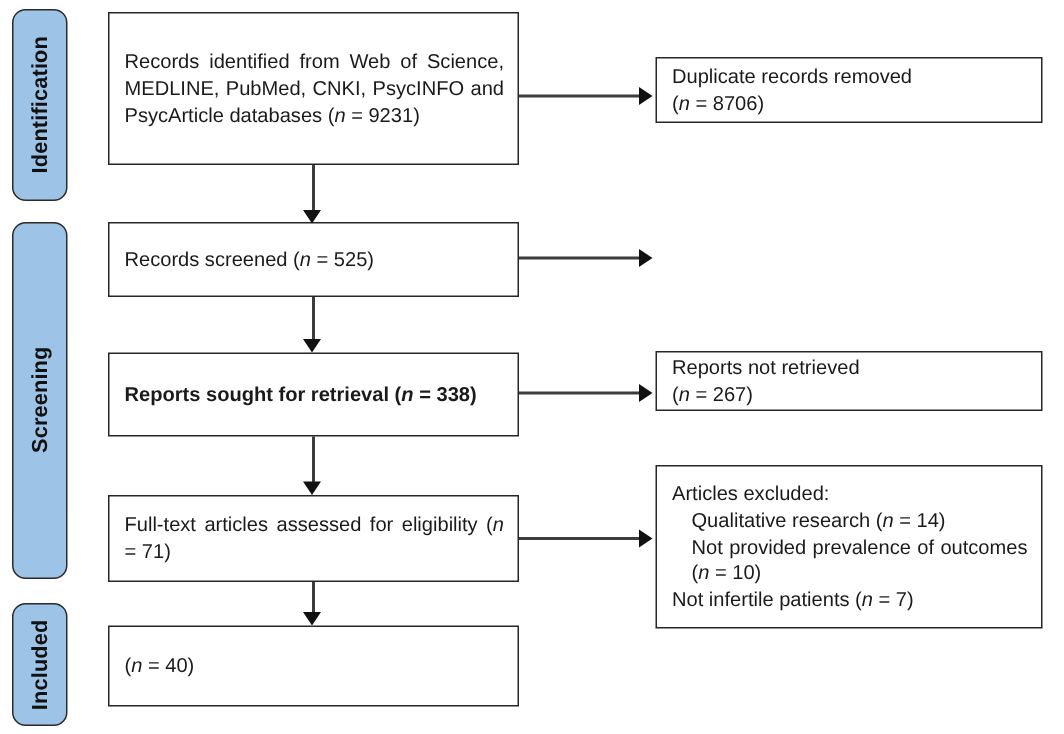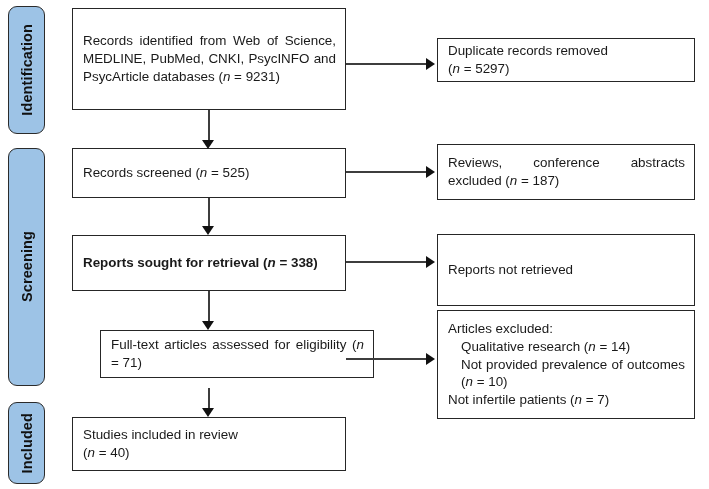--- a/index.html
+++ b/index.html
@@ -69,22 +69,22 @@
   
   .col-left  { left: 72px;  width: 274px; }
   
   .col-right { left: 437px; width: 258px; }
 
   #box-identified   { top: 8px;   height: 102px; }
   #box-duplicates   { top: 38px;  height: 44px;  }
   #box-screened     { top: 148px; height: 50px;  }
   #box-reviews-excl { top: 144px; height: 56px;  }
   #box-sought       { top: 235px; height: 56px; font-weight: bold;  }
-  #box-not-retr     { top: 234px; height: 72px;  }
-  #box-fulltext     { top: 330px; height: 48px; margin-left: 28px;  }
+  #box-not-retr     { top: 234px; height: 40px;  }
+  #box-fulltext     { top: 330px; height: 58px;  }
   #box-articles-excl{ top: 310px; height: 109px; }
   #box-included     { top: 417px; height: 54px;  }
 
   
   .conn { position: absolute; background: #3d3d3d; }
   .v-line { width: 1.6px; }
   .h-line { height: 1.6px; }
 
   .arrow-down {
     position: absolute;
@@ -146,35 +146,32 @@
 
   <div class="flow-box col-left" id="box-sought">
     <p class="justified"><span>Reports sought for retrieval (</span><span class="it">n</span><span> = 338)</span></p>
   </div>
 
   <div class="flow-box col-left" id="box-fulltext">
     <p class="justified"><span>Full-text articles assessed for eligibility (</span><span class="it">n</span><span> = 71)</span></p>
   </div>
 
   <div class="flow-box col-left" id="box-included">
-    <p>Studies included in review</p>
     <p><span>(</span><span class="it">n</span><span> = 40)</span></p>
   </div>
 
   <div class="flow-box col-right" id="box-duplicates">
     <p>Duplicate records removed</p>
-    <p><span>(</span><span class="it">n</span><span> = 5297)</span></p>
+    <p><span>(</span><span class="it">n</span><span> = 8706)</span></p>
   </div>
 
-  <div class="flow-box col-right" id="box-reviews-excl">
-    <p class="justified"><span>Reviews, conference abstracts excluded (</span><span class="it">n</span><span> = 187)</span></p>
-  </div>
 
   <div class="flow-box col-right" id="box-not-retr">
     <p>Reports not retrieved</p>
+    <p><span>(</span><span class="it">n</span><span> = 267)</span></p>
   </div>
 
   <div class="flow-box col-right" id="box-articles-excl">
     <p>Articles excluded:</p>
     <p class="sub-item"><span>Qualitative research (</span><span class="it">n</span><span> = 14)</span></p>
     <p class="sub-item justified"><span>Not provided prevalence of outcomes (</span><span class="it">n</span><span> = 10)</span></p>
     <p><span>Not infertile patients (</span><span class="it">n</span><span> = 7)</span></p>
   </div>
 
   <div class="conn v-line" id="v1"></div>

